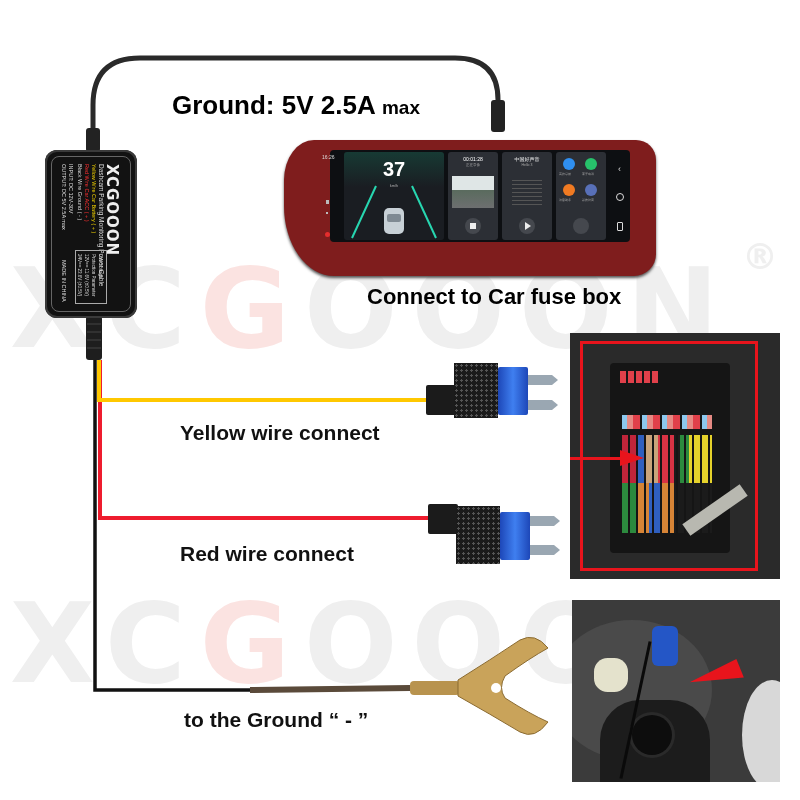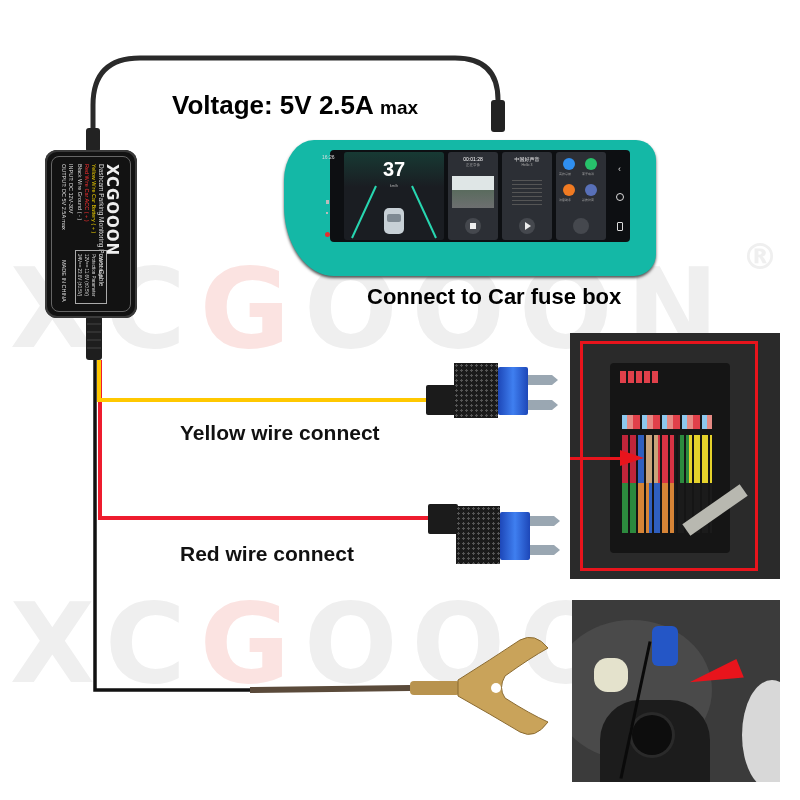--- a/index.html
+++ b/index.html
@@ -7,21 +7,21 @@
   .abs { position:absolute; }
   .wm { position:absolute; font-family:"DejaVu Sans", sans-serif; font-weight:bold; color:#efefef; letter-spacing:10px; user-select:none; }
   .wm .g { color:#fbe3e1; }
   .label { position:absolute; font-weight:bold; color:#111; font-size:21px; line-height:31px; }
   .title { position:absolute; font-weight:bold; color:#000; }
   
   .module { position:absolute; left:45px; top:150px; width:92px; height:168px; background:#121212; border-radius:12px; box-shadow:0 0 0 2px #3a3a3a inset; }
   .module-inner { position:absolute; left:6px; top:6px; right:6px; bottom:6px; border:1px solid #666; border-radius:8px; }
   .vtext { position:absolute; transform:rotate(90deg); transform-origin:left top; white-space:nowrap; color:#ddd; font-size:6px; }
   
-  .mirror { position:absolute; left:284px; top:140px; width:372px; height:136px; background:#14b8a6; border-radius:30px 20px 22px 50px / 40px 20px 22px 70px; box-shadow:0 2px 3px #555; }
+  .mirror { position:absolute; left:284px; top:140px; width:372px; height:136px; background:#7f1d1d; border-radius:30px 20px 22px 50px / 40px 20px 22px 70px; box-shadow:0 2px 3px #555; }
   .screen { position:absolute; left:46px; top:10px; width:300px; height:92px; background:#0d0f12; border-radius:4px; }
   .panel { position:absolute; top:2px; height:88px; background:#2c2f35; border-radius:3px; }
   .circle-btn { position:absolute; width:16px; height:16px; border-radius:50%; background:#45484e; left:50%; margin-left:-8px; bottom:6px; }
   .app-icon { position:absolute; width:12px; height:12px; border-radius:50%; }
   .fuse-holder { position:absolute; }
   .fusebox-photo { position:absolute; left:570px; top:333px; width:210px; height:246px; background:#2a2a2a; overflow:hidden; }
   .ground-photo { position:absolute; left:572px; top:600px; width:208px; height:182px; background:#3b3b3b; overflow:hidden; }
 </style>
 </head>
 <body>
@@ -142,21 +142,21 @@
       <div class="circle-btn"></div>
     </div>
 
     <div style="position:absolute; left:288px; top:14px; color:#ddd; font-size:9px;">‹</div>
     <div style="position:absolute; left:286px; top:43px; width:6px; height:6px; border:1.5px solid #ddd; border-radius:50%;"></div>
     <div style="position:absolute; left:287px; top:72px; width:4px; height:7px; border:1.5px solid #ddd; border-radius:1px;"></div>
   </div>
 </div>
 
 <div class="title" style="left:172px; top:90px; font-size:26px;">
-  <span>Voltage: 5V 2.5A</span>
+  <span>Ground: 5V 2.5A</span>
   <span style="font-size:19px;">max</span>
 </div>
 <div class="title" style="left:367px; top:284px; font-size:22px;">Connect to Car fuse box</div>
 
 <div class="fusebox-photo">
   <div style="position:absolute; left:40px; top:30px; width:120px; height:190px; background:#151515; border-radius:4px;"></div>
   <div style="position:absolute; left:50px; top:38px; width:40px; height:12px; background:repeating-linear-gradient(90deg,#e0404a 0 6px,#151515 6px 8px);"></div>
   <div style="position:absolute; left:52px; top:82px; width:90px; height:14px; background:repeating-linear-gradient(90deg,#8cc8ee 0 5px,#e58a84 5px 11px,#e0404a 11px 18px,#151515 18px 20px);"></div>
   <div style="position:absolute; left:52px; top:102px; width:90px; height:90px; background:
     repeating-linear-gradient(90deg, transparent 0 6px, #151515 6px 8px),
@@ -181,13 +181,14 @@
   <div style="position:absolute; left:170px; top:80px; width:60px; height:110px; background:#d8d8d8; border-radius:50%;"></div>
 </div>
 
 <div class="label" style="left:180px; top:417px;">
   <div>Yellow wire connect</div>
 </div>
 <div class="label" style="left:180px; top:538px;">
   <div>Red wire connect</div>
 </div>
 <div class="label" style="left:174px; top:704px;">
+  <div style="padding-left:10px;">to the Ground “ - ”</div>
 </div>
 
 </body></html>

